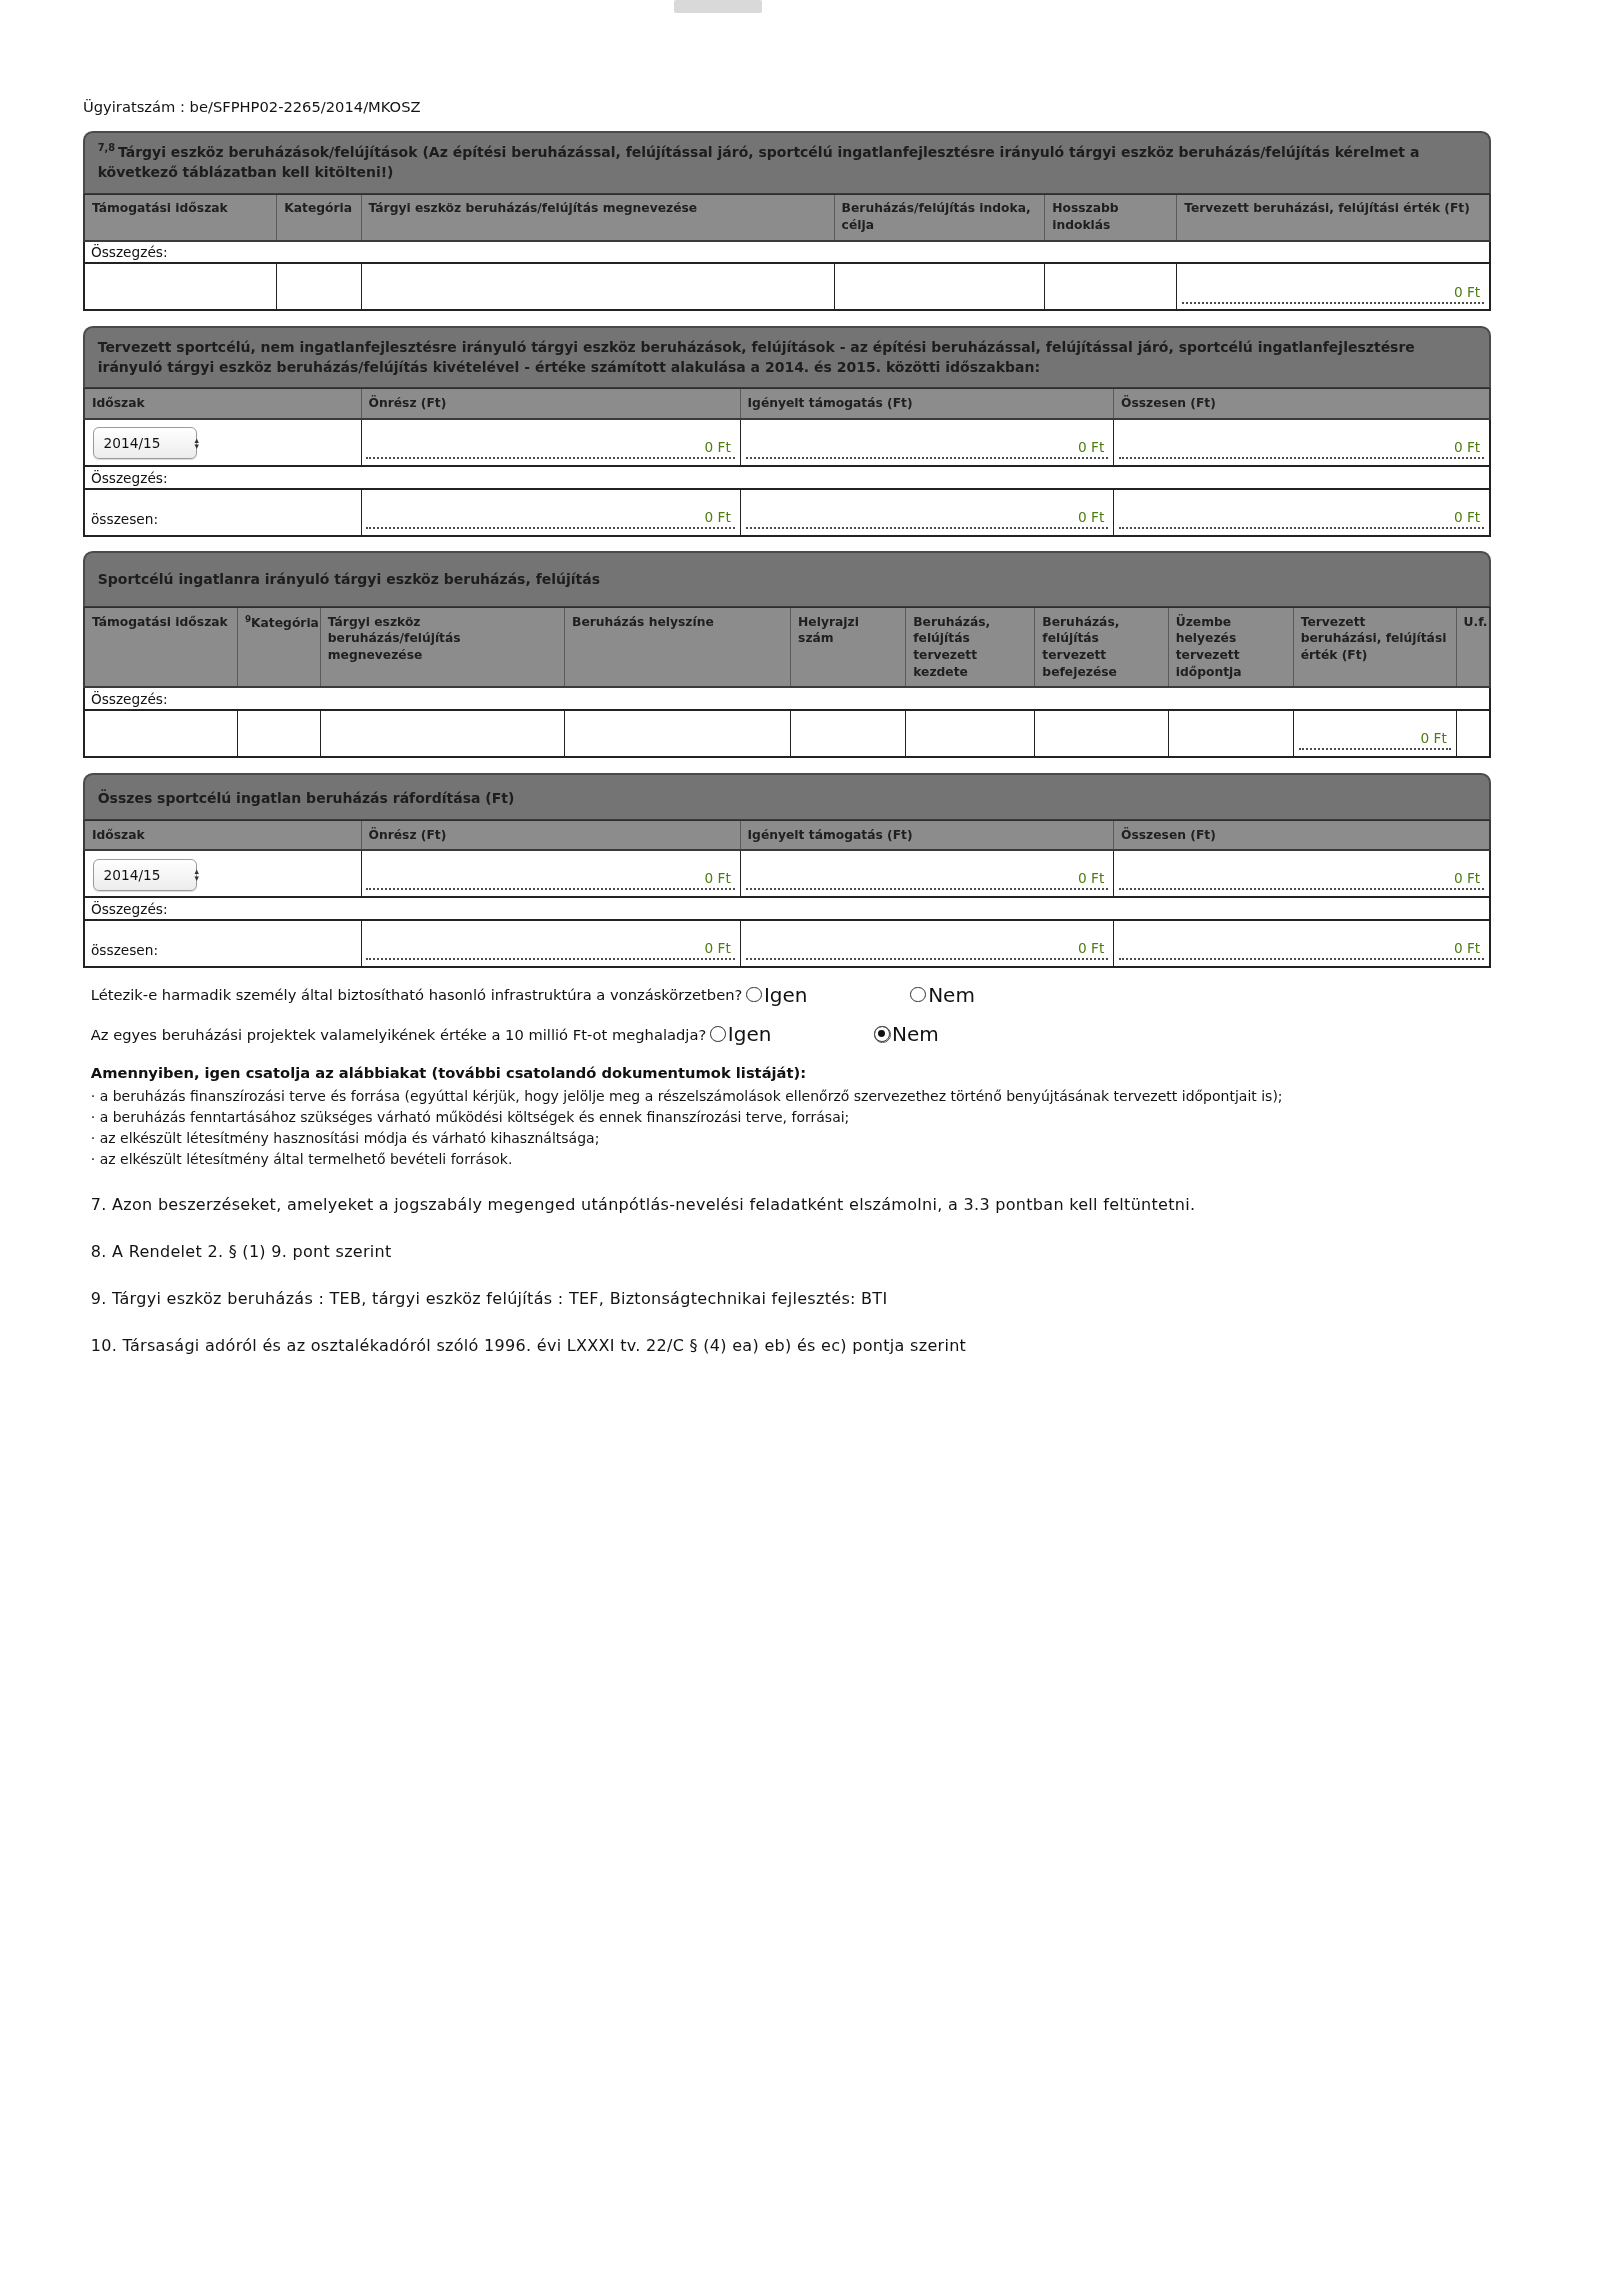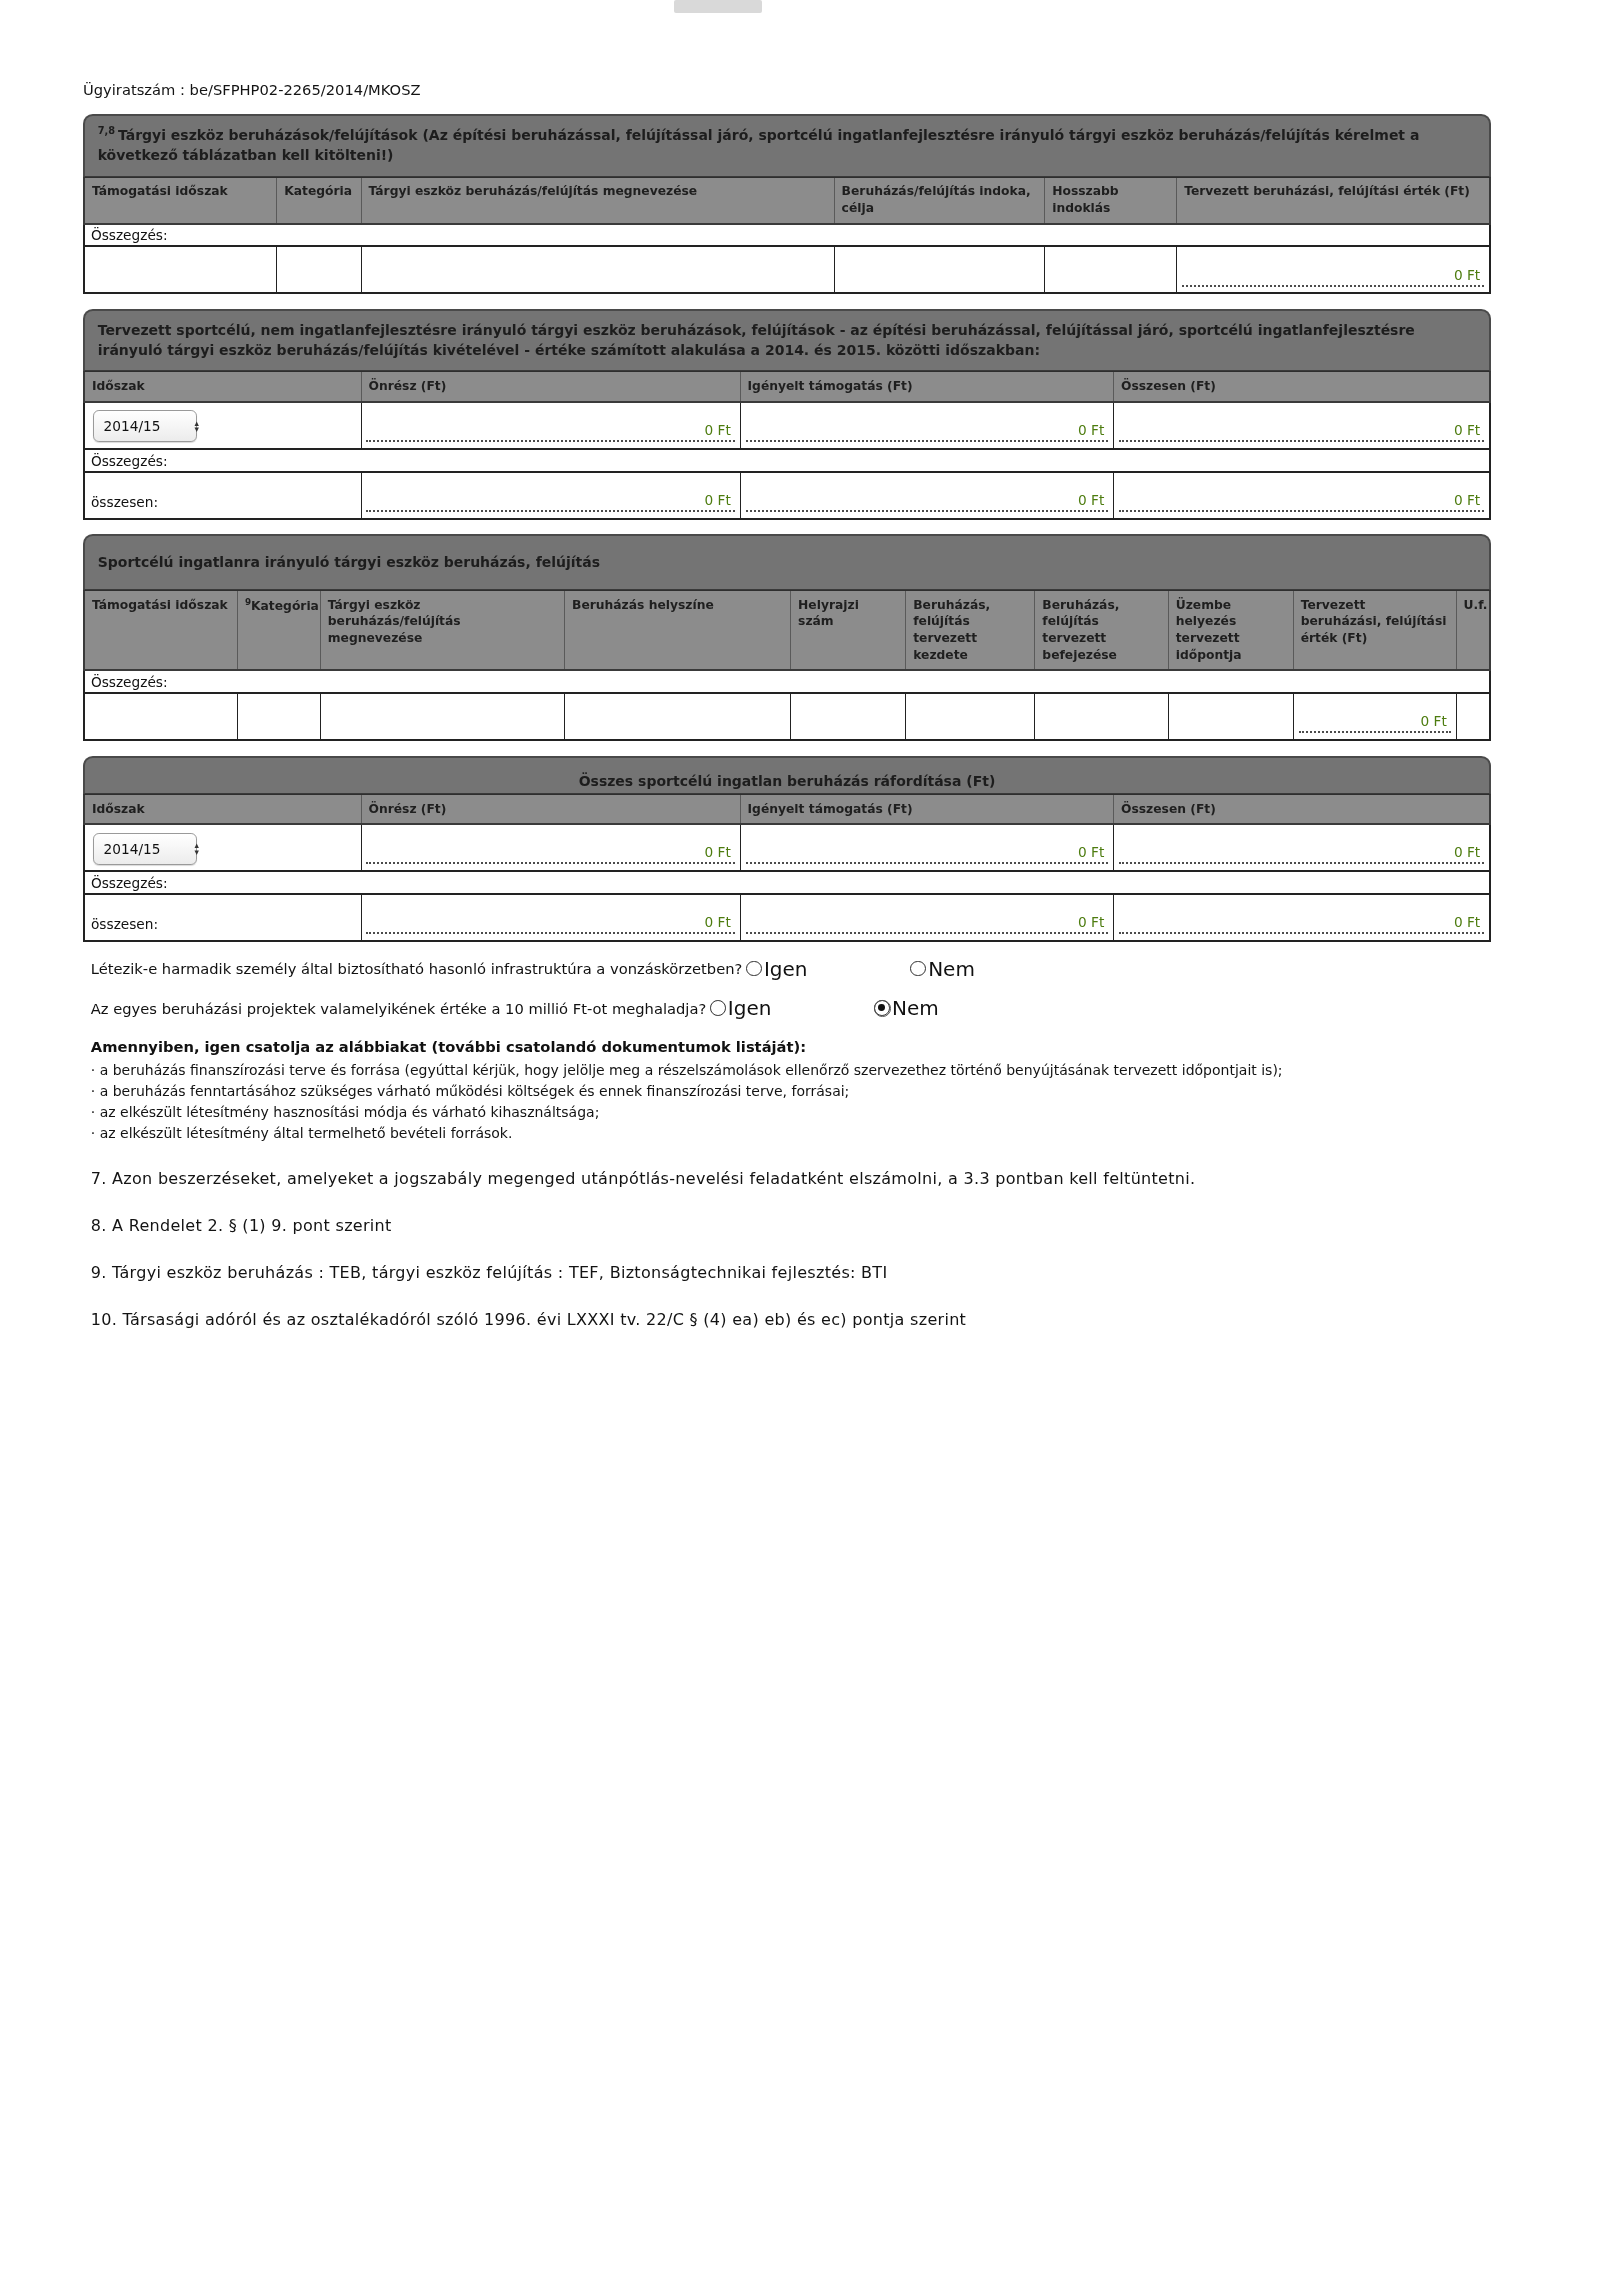--- a/index.html
+++ b/index.html
@@ -3,21 +3,21 @@
 <meta charset="utf-8">
 <style>
   * { margin:0; padding:0; box-sizing:border-box; }
   html,body { background:#ffffff; }
   body {
     width:1620px; height:2292px;
     font-family:"DejaVu Sans","Liberation Sans",sans-serif;
     color:#111; position:relative;
   }
   .scan-smudge { position:absolute; top:0; left:674px; width:88px; height:12.7px; background:#d9d9d9; border-radius:2px; }
-  .content { position:absolute; left:83px; top:81px; width:1408px; }
+  .content { position:absolute; left:83px; top:98px; width:1408px; }
 
   .docnum { font-size:14.7px; color:#141414; margin-bottom:15.7px; }
 
   
   .section { margin-bottom:14.7px; }
   .sec-title {
     background:#747474; color:#1d1d1d;
     border:2px solid #4a4a4a; border-bottom:1px solid #3a3a3a;
     border-radius:9.8px 9.8px 0 0;
     font-weight:bold; font-size:14px; line-height:1.45;
@@ -201,21 +201,21 @@
       <div class="s3-c7 cell-plain"></div>
       <div class="s3-c8 cell-plain"></div>
       <div class="s3-c9 cell-val">
         <span class="fill">0 Ft</span>
       </div>
       <div class="s3-c10 cell-plain"></div>
     </div>
   </div>
 
   <div class="section">
-    <div class="sec-title" style="padding-top:13.7px;padding-bottom:1px;text-align:center;">Összes sportcélú ingatlan beruházás ráfordítása (Ft)</div>
+    <div class="sec-title" style="padding-top:13.7px;padding-bottom:10px;">Összes sportcélú ingatlan beruházás ráfordítása (Ft)</div>
     <div class="cols gray">
       <div class="sq-c1">Időszak</div>
       <div class="sq-c2">Önrész (Ft)</div>
       <div class="sq-c3">Igényelt támogatás (Ft)</div>
       <div class="sq-c4">Összesen (Ft)</div>
     </div>
     <div class="cols body">
       <div class="sq-c1">
         <span class="dropdown">
           <span>2014/15</span>

